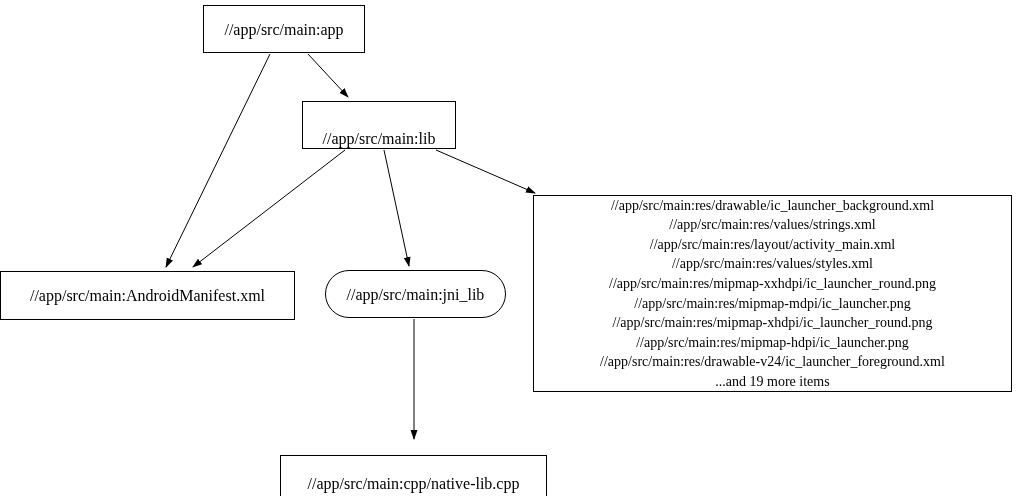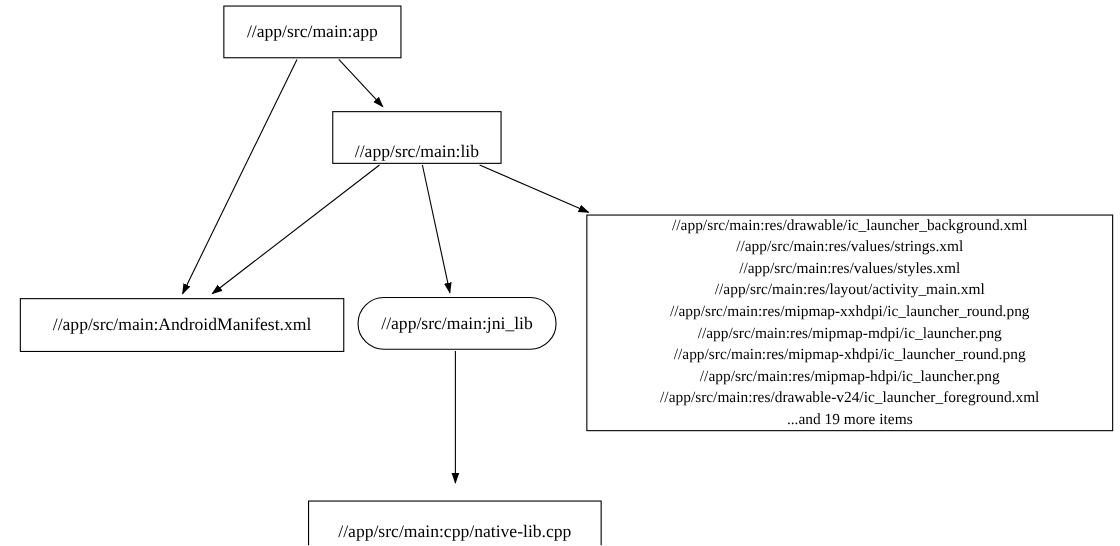--- a/index.html
+++ b/index.html
@@ -37,21 +37,21 @@
     white-space: nowrap;
   }
   .node.multi {
     flex-direction: column;
     justify-content: center;
     font-size: 14px;
     line-height: 19.6px;
   }
   .node-app      { left: 203px; top: 5px;   width: 162px; height: 48px; }
   .node-lib      { left: 302px; top: 101px; width: 154px; height: 48px; align-items: flex-end; }
-  .node-manifest { left: 18px;   top: 271px; width: 295px; height: 49px; }
+  .node-manifest { left: 0;   top: 271px; width: 295px; height: 49px; }
   .node-jnilib   { left: 325px; top: 270px; width: 181px; height: 48px; border-radius: 24px; }
   .node-res      { left: 533px; top: 195px; width: 479px; height: 197px; }
   .node-cpp      { left: 280px; top: 455px; width: 267px; height: 56px; }
 </style>
 </head>
 <body>
 
 <div class="canvas">
 
   <svg class="edges-svg" viewBox="0 0 1018 496" xmlns="http://www.w3.org/2000/svg">
@@ -80,22 +80,22 @@
     <span>//app/src/main:AndroidManifest.xml</span>
   </div>
 
   <div class="node node-jnilib">
     <span>//app/src/main:jni_lib</span>
   </div>
 
   <div class="node multi node-res">
     <div>//app/src/main:res/drawable/ic_launcher_background.xml</div>
     <div>//app/src/main:res/values/strings.xml</div>
+    <div>//app/src/main:res/layout/activity_main.xml</div>
     <div>//app/src/main:res/values/styles.xml</div>
-    <div>//app/src/main:res/layout/activity_main.xml</div>
     <div>//app/src/main:res/mipmap-xxhdpi/ic_launcher_round.png</div>
     <div>//app/src/main:res/mipmap-mdpi/ic_launcher.png</div>
     <div>//app/src/main:res/mipmap-xhdpi/ic_launcher_round.png</div>
     <div>//app/src/main:res/mipmap-hdpi/ic_launcher.png</div>
     <div>//app/src/main:res/drawable-v24/ic_launcher_foreground.xml</div>
     <div>...and 19 more items</div>
   </div>
 
   <div class="node node-cpp">
     <span>//app/src/main:cpp/native-lib.cpp</span>

